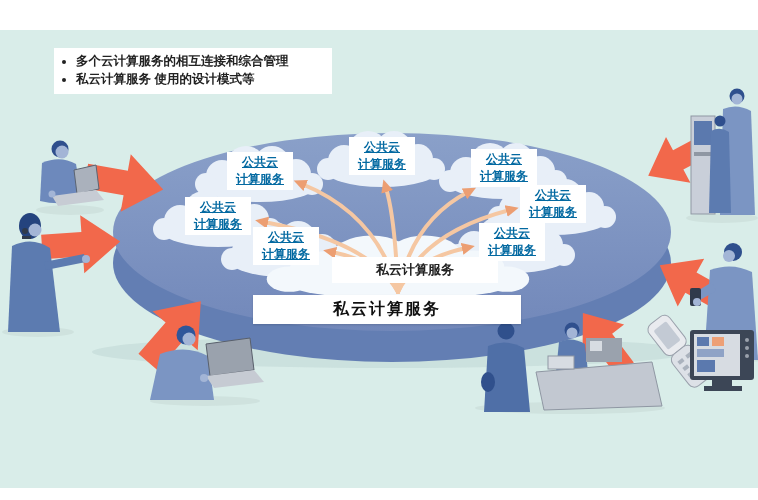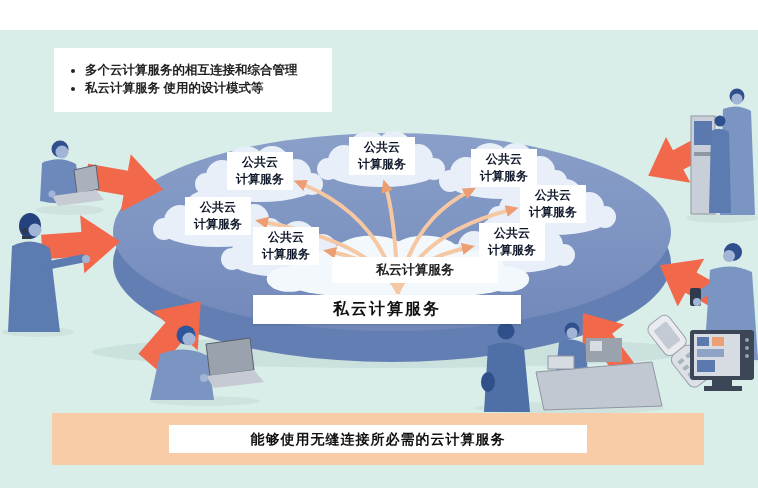--- a/index.html
+++ b/index.html
@@ -9,27 +9,27 @@
     font-family:"Liberation Sans","DejaVu Sans",sans-serif;
     color:#1f2430;
   }
   .bg-teal{position:absolute;left:0;top:30px;width:758px;height:458px;background:#d9ede9;}
   .scene{position:absolute;left:0;top:0;width:758px;height:500px;}
 
   .note-box{
     position:absolute;left:54px;top:48px;width:278px;background:#ffffff;
     padding:4px 8px 6px 6px;box-sizing:border-box;z-index:3;
   }
-  .note-box ul{margin:9px;padding:0 0 0 16px;list-style:disc;}
+  .note-box ul{margin:0;padding:0 0 0 16px;list-style:disc;}
   .note-box li{font-size:12.5px;line-height:18px;font-weight:600;color:#222;}
 
   .cloud-label{
     position:absolute;width:66px;background:#ffffff;text-align:center;
-    font-size:12px;line-height:17px;font-weight:600;color:#0f172a;
-    padding:2px 0;z-index:3;
+    font-size:12px;line-height:17px;font-weight:600;color:#0369a1;
+    padding:2px 0;z-index:3;text-decoration:underline;
   }
   .cl1{left:227px;top:152px;} .cl2{left:349px;top:137px;} .cl3{left:471px;top:149px;}
   .cl4{left:520px;top:185px;} .cl5{left:185px;top:197px;} .cl6{left:253px;top:227px;}
   .cl7{left:479px;top:223px;}
 
   .private-cloud-label{
     position:absolute;left:332px;top:257px;width:166px;background:#ffffff;
     text-align:center;font-size:13px;font-weight:600;color:#222;
     padding:4px 0;z-index:3;
   }
@@ -232,16 +232,13 @@
   </div>
   <div class="cloud-label cl7">
     <div>公共云</div>
     <div>计算服务</div>
   </div>
 
   <div class="private-cloud-label">私云计算服务</div>
 
   <div class="platform-caption">私云计算服务</div>
 
-  <div class="banner">
-    <div class="banner-inner">能够使用无缝连接所必需的云计算服务</div>
-  </div>
 </div>
 
 </body></html>

